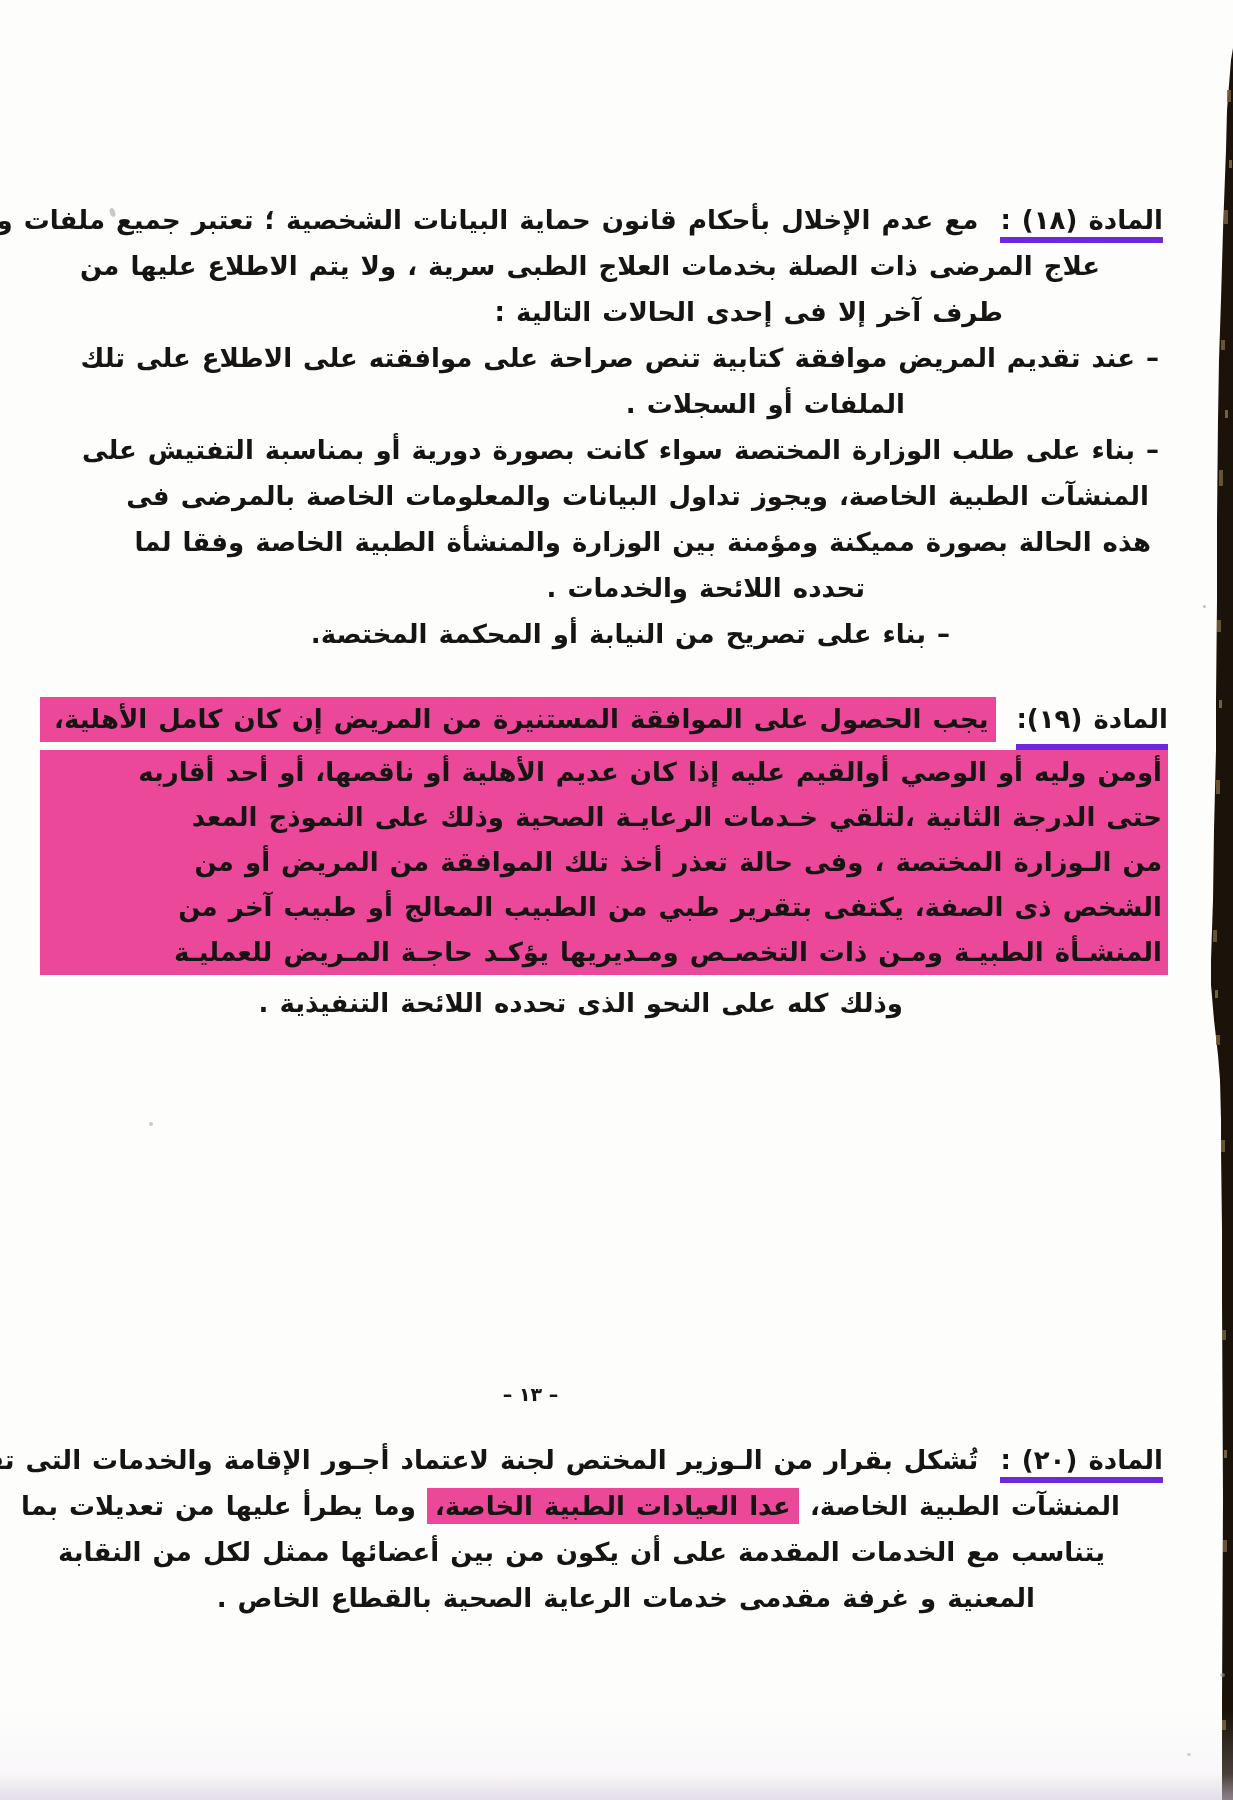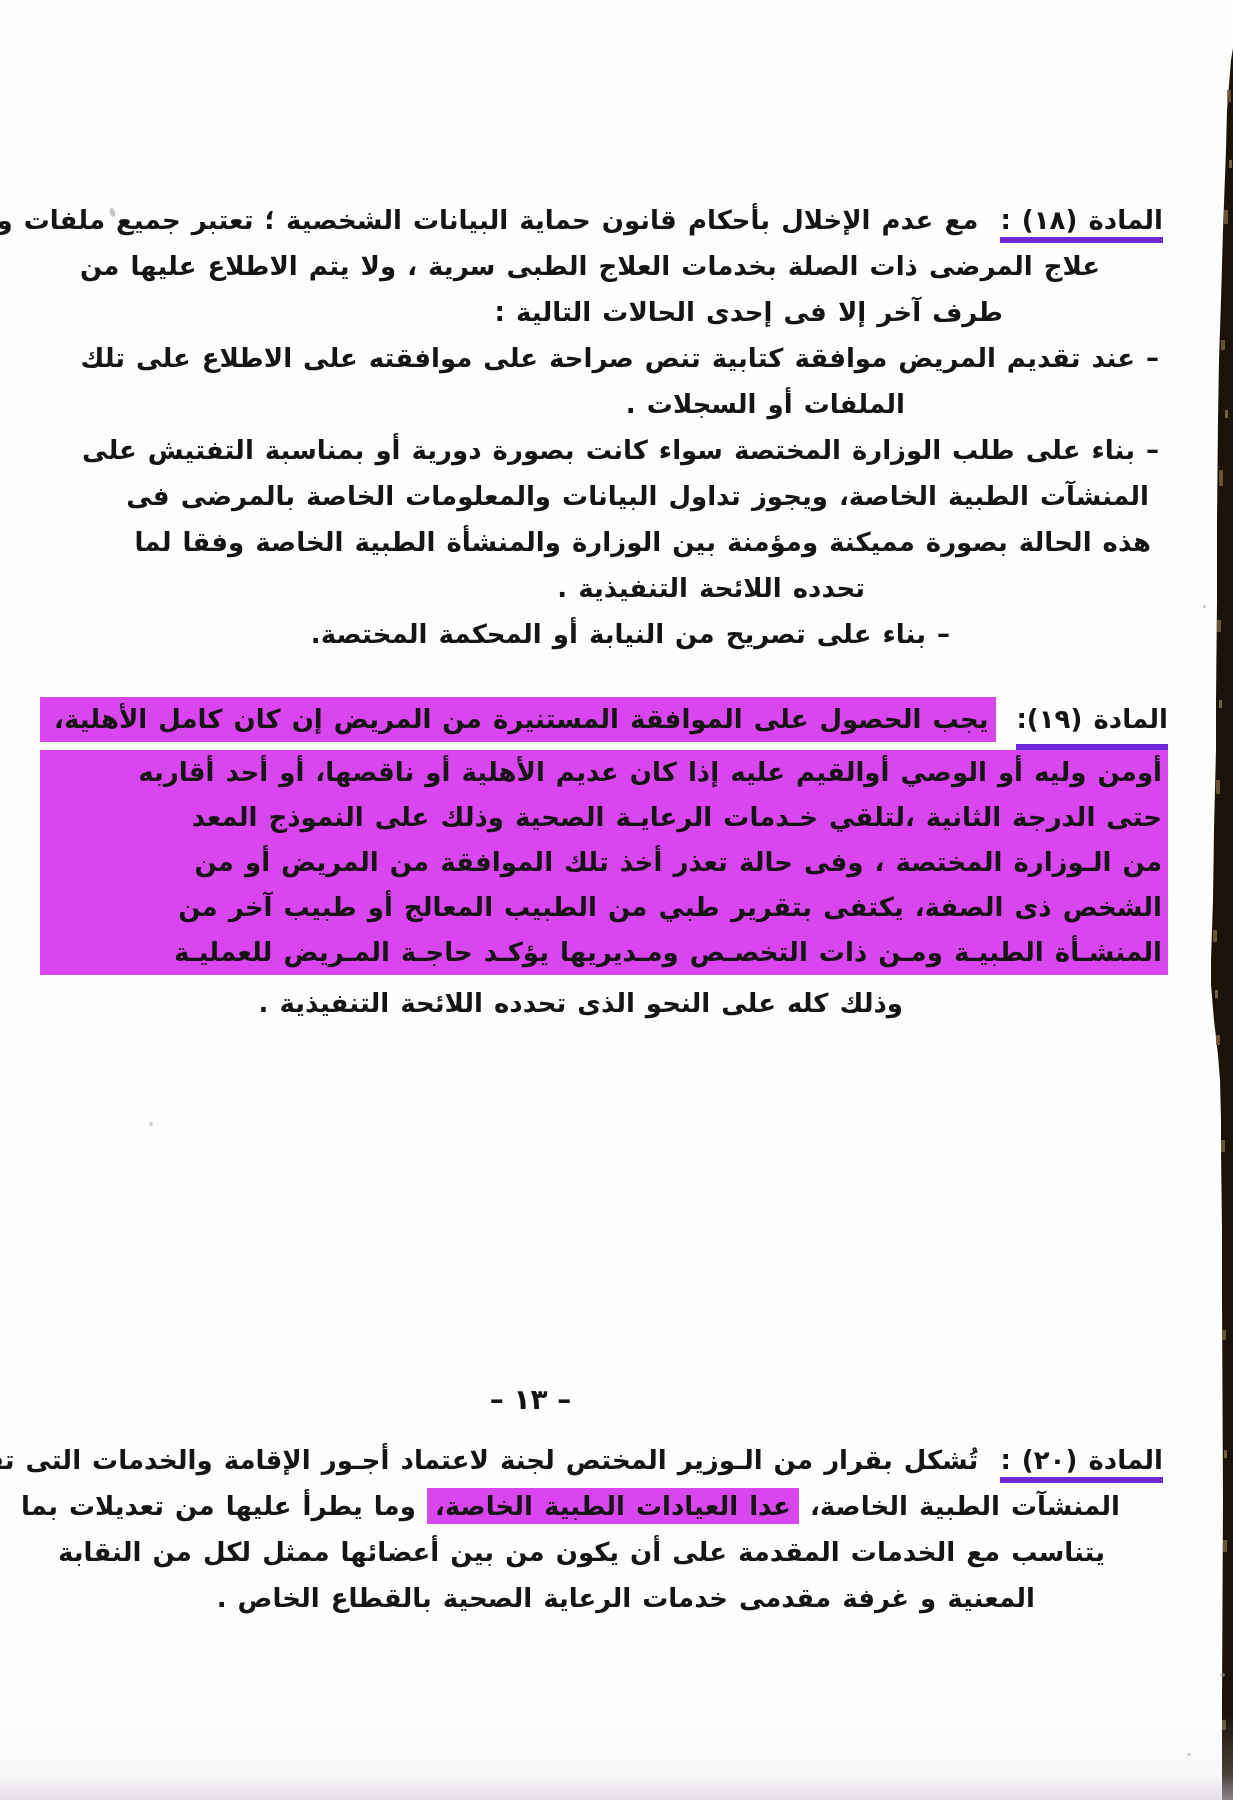--- a/index.html
+++ b/index.html
@@ -6,26 +6,26 @@
   body{width:1233px;height:1800px;overflow:hidden;background:#e9e9e9;}
   .page{
     position:relative;width:1233px;height:1800px;background:#fdfdfc;
     font-family:"DejaVu Sans","Liberation Sans",sans-serif;
     direction:rtl;color:#171513;font-weight:700;
   }
   .sec{position:absolute;}
   .line{font-size:26px;line-height:46px;text-align:right;white-space:nowrap;word-spacing:2px;}
   .a19 .line{line-height:45px;}
   .art-label{border-bottom:6px solid #6d28d9;padding-bottom:2px;}
-  .hl{background:#d946ef;}
+  .hl{background:#ec4899;}
   .hl-block{display:block;padding-right:6px;}
   .flexline{display:flex;align-items:baseline;}
   .flexline .lbl{flex:0 0 auto;margin-left:20px;}
   .flexline .rest{flex:1 1 auto;}
-  .pgnum{font-size:28px;text-align:center;padding-left:0;padding-right:172px;letter-spacing:2px;}
+  .pgnum{font-size:19px;text-align:center;padding-left:0;padding-right:172px;letter-spacing:2px;}
   .speck{position:absolute;background:#9a9a9a;border-radius:50%;}
   .edge-svg{position:absolute;top:0;right:0;width:26px;height:1800px;}
   .bottom-band{
     position:absolute;left:0;right:0;bottom:0;height:26px;
     background:linear-gradient(to bottom, rgba(214,205,220,0) 0%, rgba(201,192,210,0.45) 100%);
   }
   .bottom-tint{
     position:absolute;left:0;right:0;bottom:0;height:90px;
     background:linear-gradient(to bottom, rgba(240,232,242,0) 0%, rgba(236,226,238,0.30) 100%);
   }
@@ -39,21 +39,21 @@
     <div class="line"><span class="art-label">المادة (١٨) :</span>&nbsp;
       <span>مع عدم الإخلال بأحكام قانون حماية البيانات الشخصية ؛ تعتبر جميع ملفات وسجلات</span>
     </div>
     <div class="line" style="padding-right:63px;">علاج المرضى ذات الصلة بخدمات العلاج الطبى سرية ، ولا يتم الاطلاع عليها من</div>
     <div class="line" style="padding-right:160px;">طرف آخر إلا فى إحدى الحالات التالية :</div>
     <div class="line" style="padding-right:4px;">– عند تقديم المريض موافقة كتابية تنص صراحة على موافقته على الاطلاع على تلك</div>
     <div class="line" style="padding-right:258px;">الملفات أو السجلات .</div>
     <div class="line" style="padding-right:4px;text-align:right;">– بناء على طلب الوزارة المختصة سواء كانت بصورة دورية أو بمناسبة التفتيش على</div>
     <div class="line" style="padding-right:14px;">المنشآت الطبية الخاصة، ويجوز تداول البيانات والمعلومات الخاصة بالمرضى فى</div>
     <div class="line" style="padding-right:12px;">هذه الحالة بصورة مميكنة ومؤمنة بين الوزارة والمنشأة الطبية  الخاصة وفقا لما</div>
-    <div class="line" style="padding-right:298px;">تحدده اللائحة التنفيذية .</div>
+    <div class="line" style="padding-right:298px;">تحدده اللائحة والخدمات .</div>
     <div class="line" style="padding-right:213px;">– بناء على تصريح من النيابة أو المحكمة المختصة.</div>
   </div>
 
   <div class="sec a19" style="top:697px;right:65px;left:40px;">
     <div class="line flexline">
       <span class="lbl art-label">المادة (١٩):</span>
       <span class="rest hl" style="padding-right:8px;">يجب الحصول على الموافقة المستنيرة من المريض إن كان كامل الأهلية،</span>
     </div>
     <div class="line hl hl-block">أومن وليه أو الوصي أوالقيم عليه إذا كان عديم الأهلية أو ناقصها، أو أحد أقاربه</div>
     <div class="line hl hl-block">حتى الدرجة الثانية ،لتلقي خـدمات الرعايـة الصحية وذلك على النموذج المعد</div>

